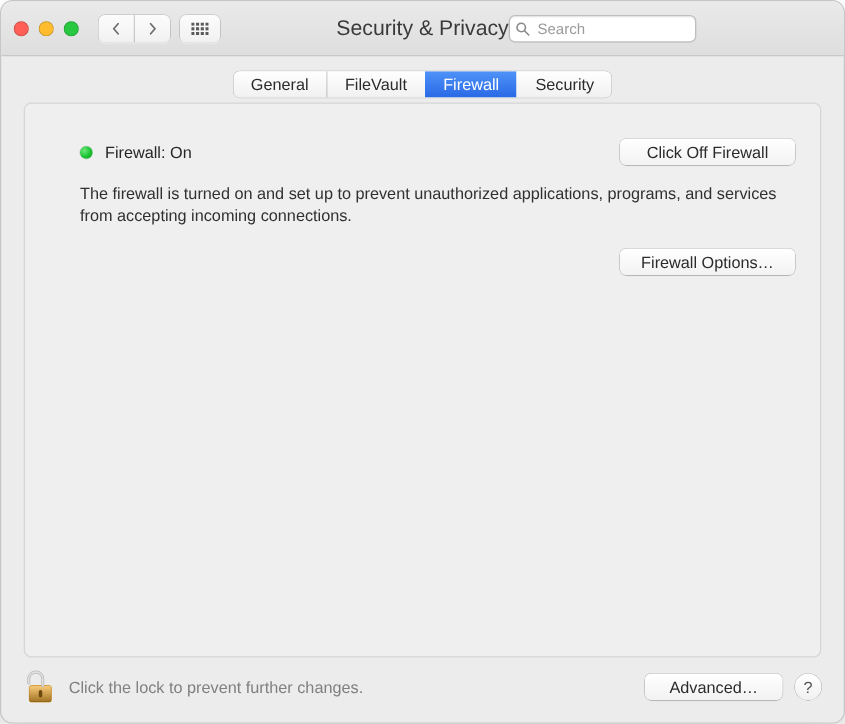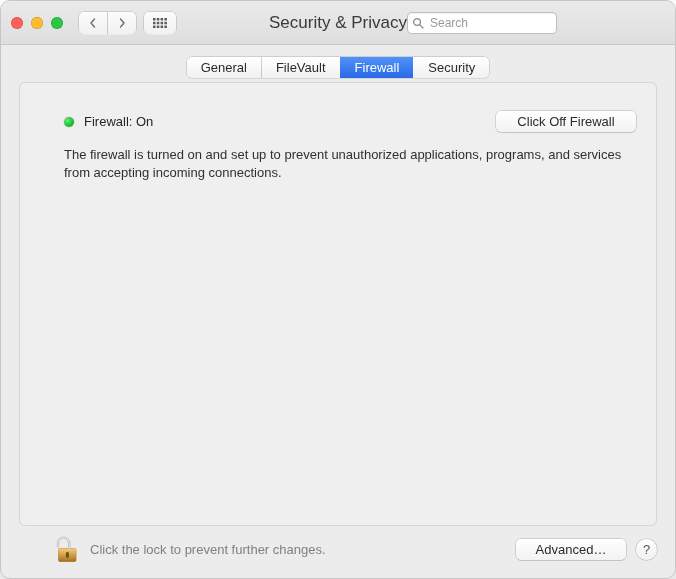--- a/index.html
+++ b/index.html
@@ -204,21 +204,20 @@
     margin-top: 18px;
   }
 
   
   .footer {
     flex: 0 0 auto;
     padding: 8px 18px 14px 18px;
     display:flex;
     align-items:center;
     justify-content: space-between;
-    margin-left: 35px;
   }
   .footer-left { display:flex; align-items:center; gap:10px; }
   .lock-wrap { display:flex; align-items:center; }
   .lock-text { font-size:13px; color:#808080; }
   .footer-right { display:flex; align-items:flex-start; gap:10px; }
   .help-btn {
     width:21px;height:21px;border-radius:50%;
     background: linear-gradient(#ffffff,#f0f0f0);
     box-shadow: 0 0 0 0.5px rgba(0,0,0,.25);
     display:flex;align-items:center;justify-content:center;
@@ -311,20 +310,23 @@
       <div class="status-row">
         <div class="status-left">
           <span class="status-dot"></span>
           <span class="status-label">Firewall: On</span>
         </div>
         <button class="mac-btn">Click Off Firewall</button>
       </div>
 
       <div class="desc">The firewall is turned on and set up to prevent unauthorized applications, programs, and services from accepting incoming connections.</div>
 
+      <div class="options-row">
+        <button class="mac-btn">Firewall Options…</button>
+      </div>
 
     </div>
   </div>
 
   <div class="footer">
     <div class="footer-left">
       <span class="lock-wrap">
         <svg width="26" height="30" viewBox="0 0 26 30">
           <path d="M6 14.5 h14.5 a1.5 1.5 0 0 1 1.5 1.5 v10 a1.5 1.5 0 0 1 -1.5 1.5 h-14.5 a1.5 1.5 0 0 1 -1.5 -1.5 v-10 a1.5 1.5 0 0 1 1.5 -1.5 z" fill="#f7b135" stroke="#cf8d20" stroke-width="0.8"></path>
           <path d="M6 14.5 h14.5 a1.5 1.5 0 0 1 1.5 1.5 v10 a1.5 1.5 0 0 1 -1.5 1.5 h-14.5 a1.5 1.5 0 0 1 -1.5 -1.5 v-10 a1.5 1.5 0 0 1 1.5 -1.5 z" fill="url(#lg)" opacity="0.35"></path>

